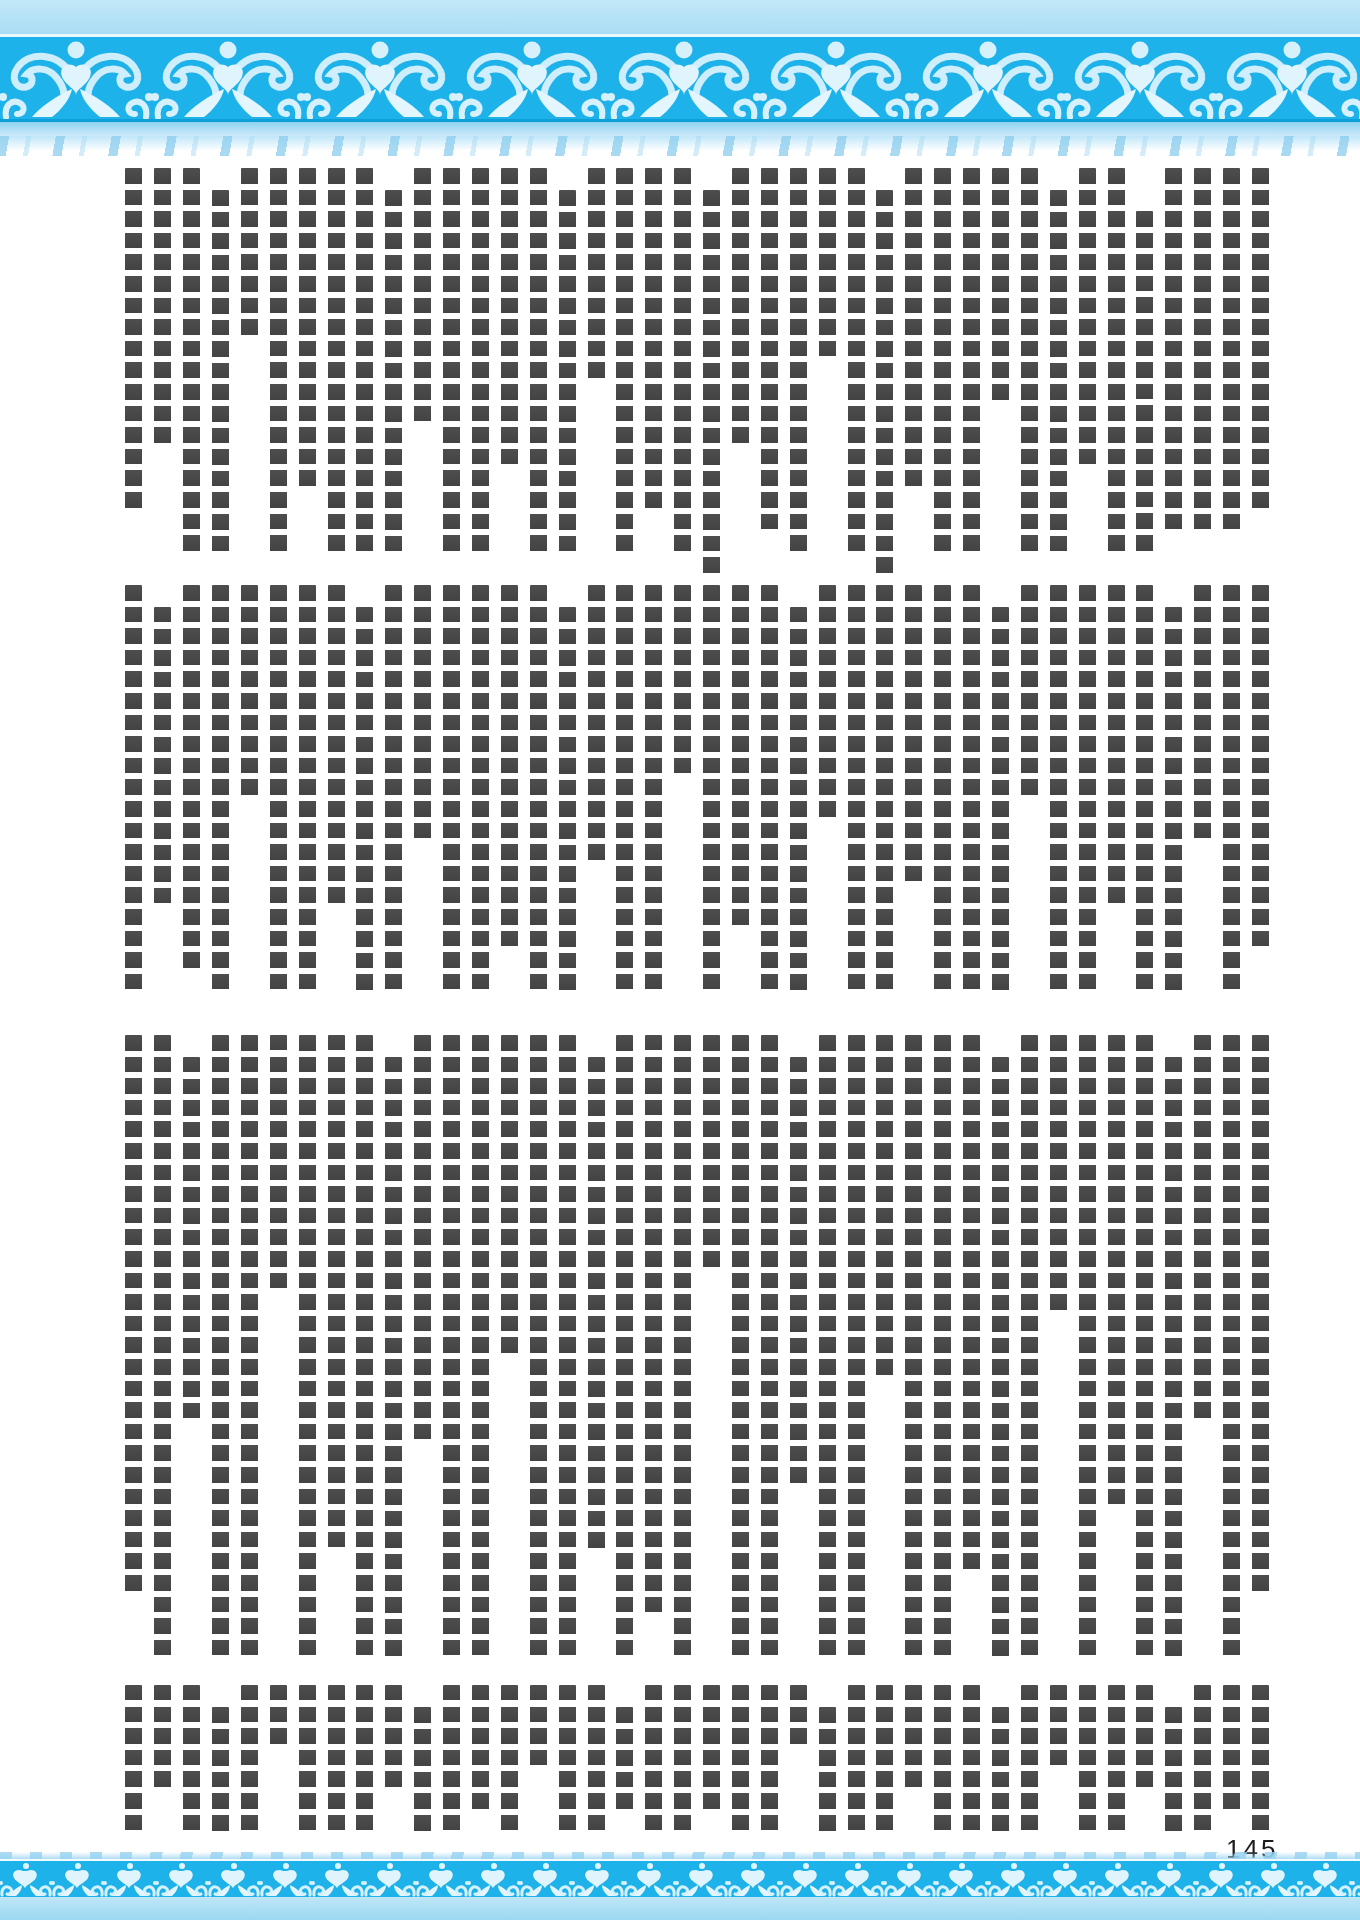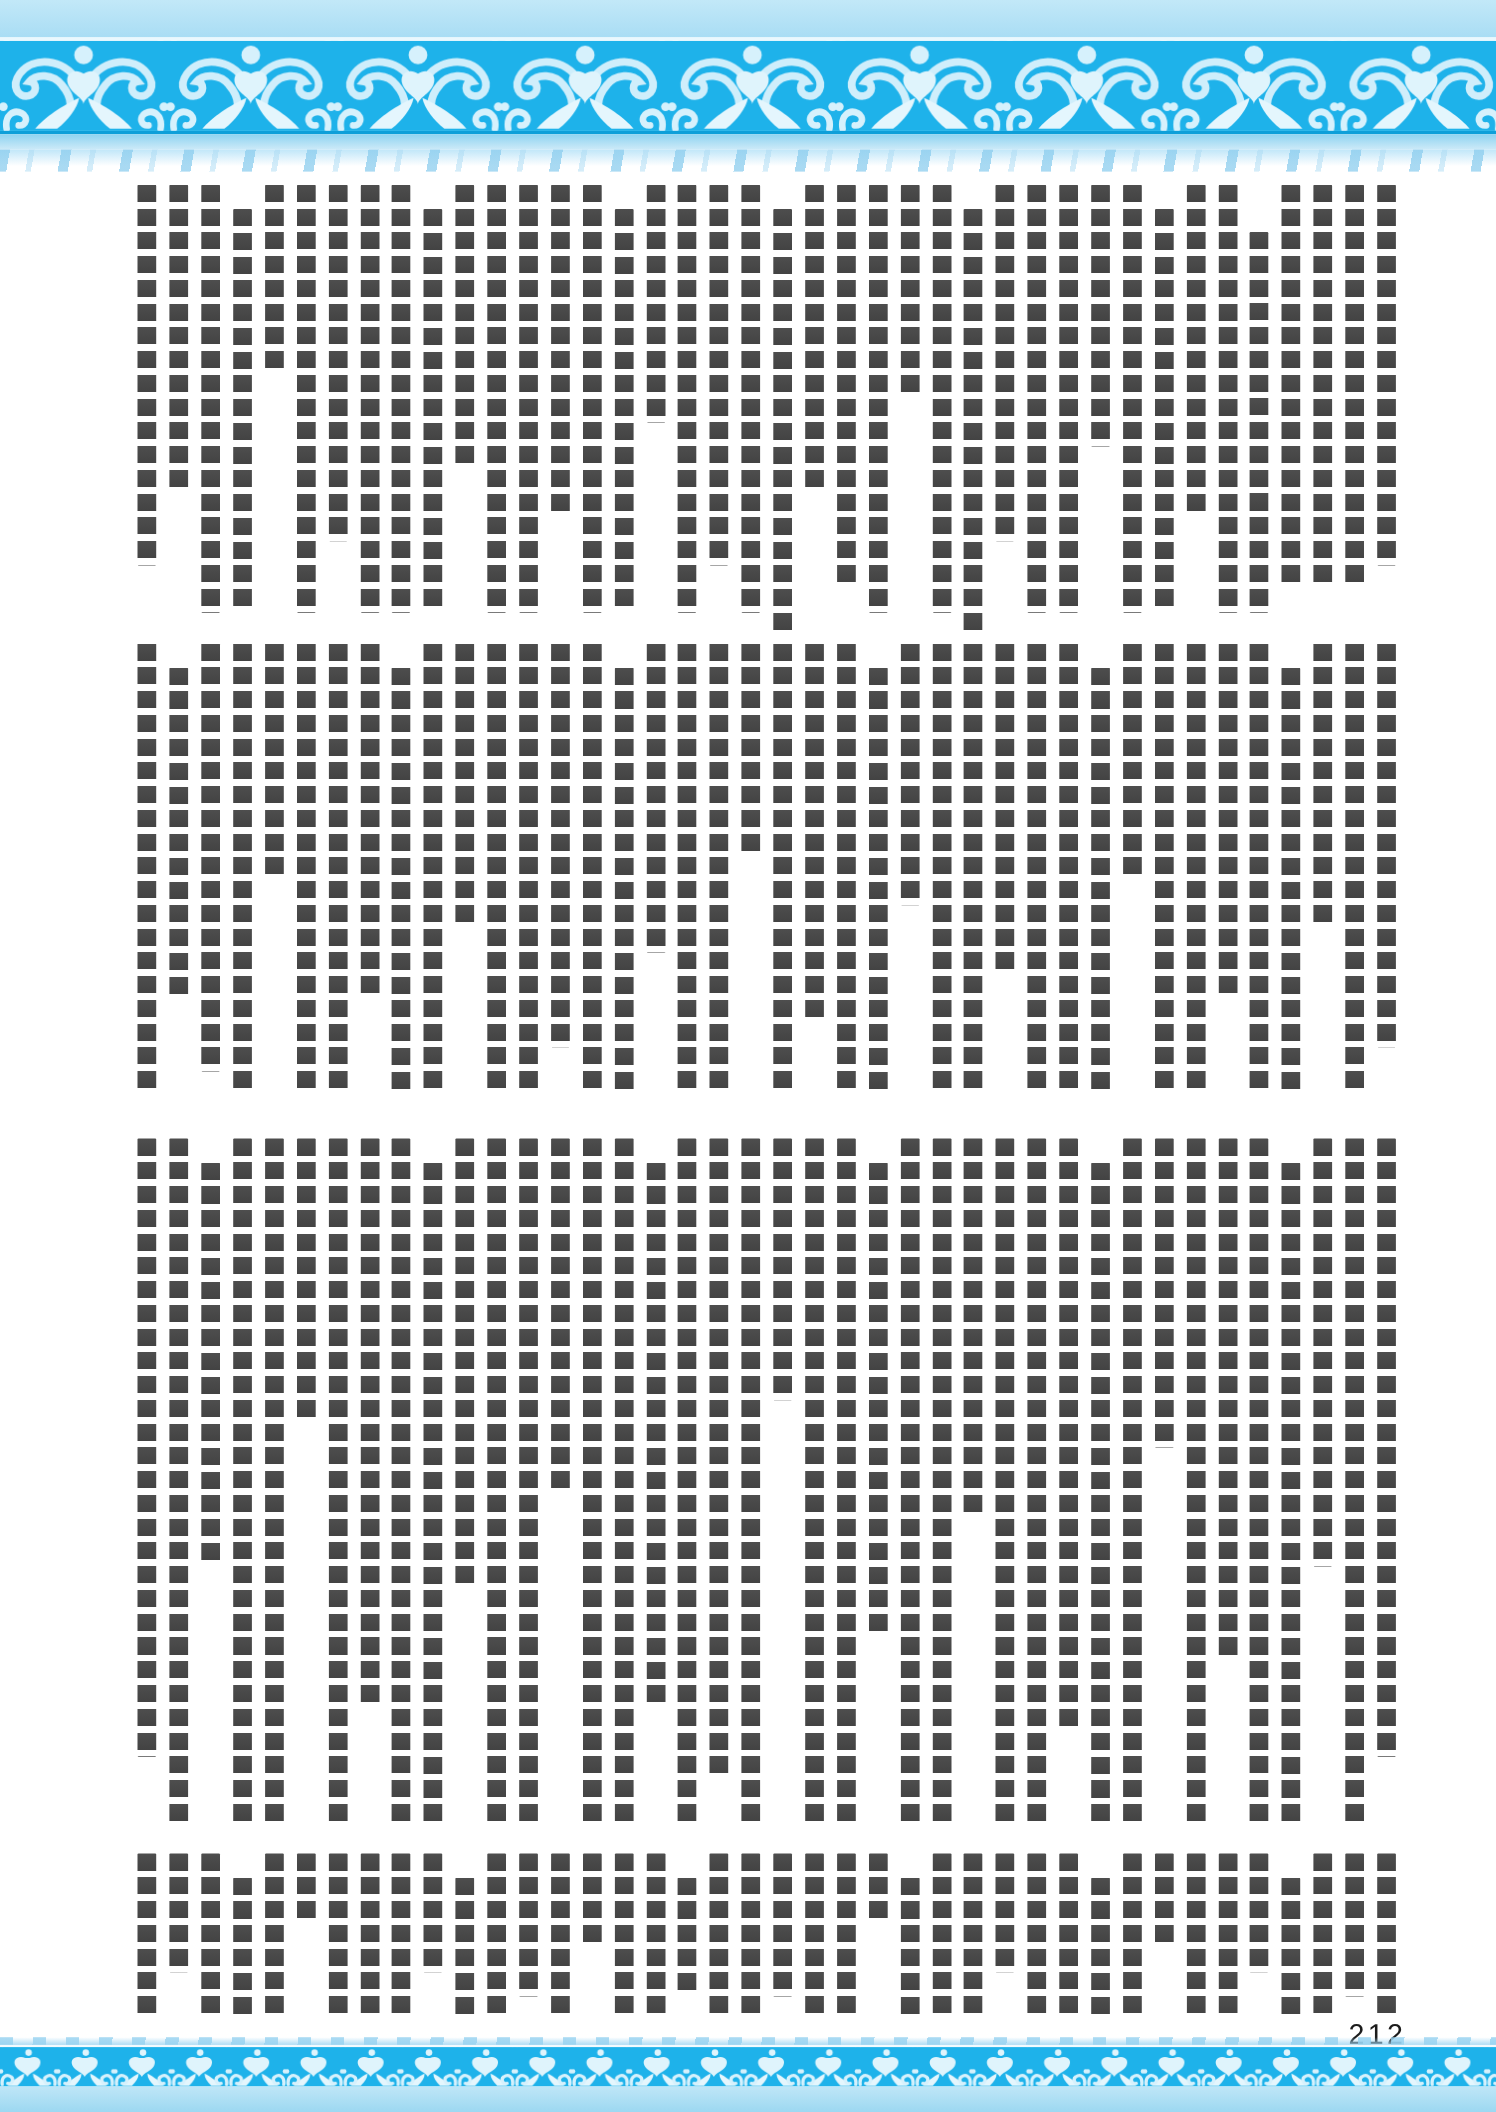--- a/index.html
+++ b/index.html
@@ -570,21 +570,21 @@
         </div>
         <div class="tcol">
           <div class="tbar" style="top: 0px; height: 108px;"></div>
         </div>
         <div class="tcol">
           <div class="tbar" style="top: 0px; height: 151.2px;"></div>
         </div>
       </div>
     </div>
 
-  <div class="page-number">212</div>
+  <div class="page-number">145</div>
 
   <div class="border-bottom">
     <div class="bb-ragged"></div>
     <div class="bb-whiteline"></div>
     <div class="bb-band">
       <svg width="1360" height="36">
         <defs>
           <pattern id="lace-bottom" width="52" height="36" patternUnits="userSpaceOnUse">
             <rect width="52" height="36" fill="#1eb2ea"></rect>
             <circle cx="26" cy="5" r="3" fill="#dff4fc"></circle>

